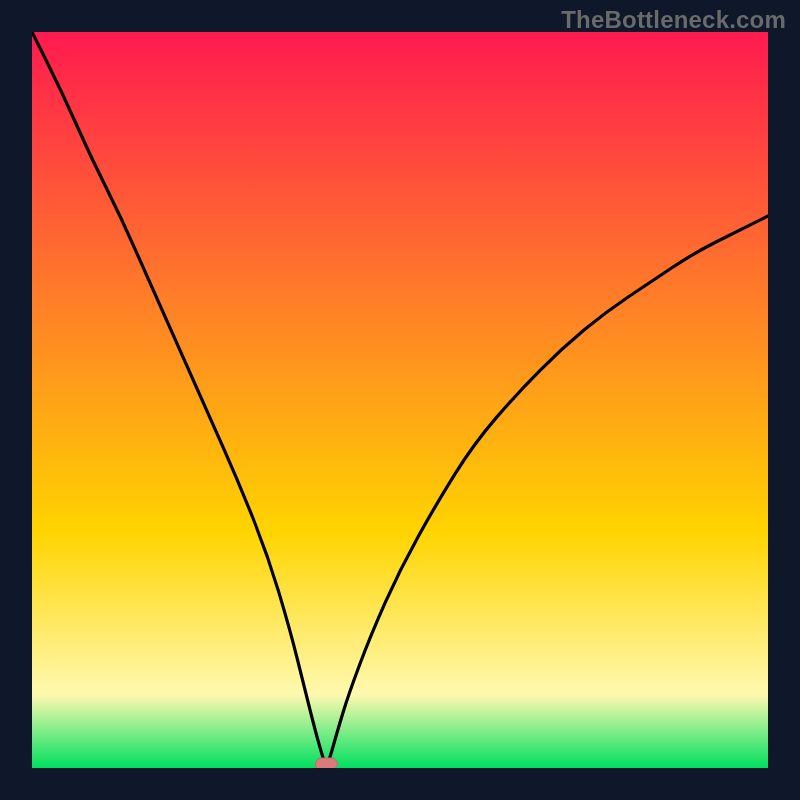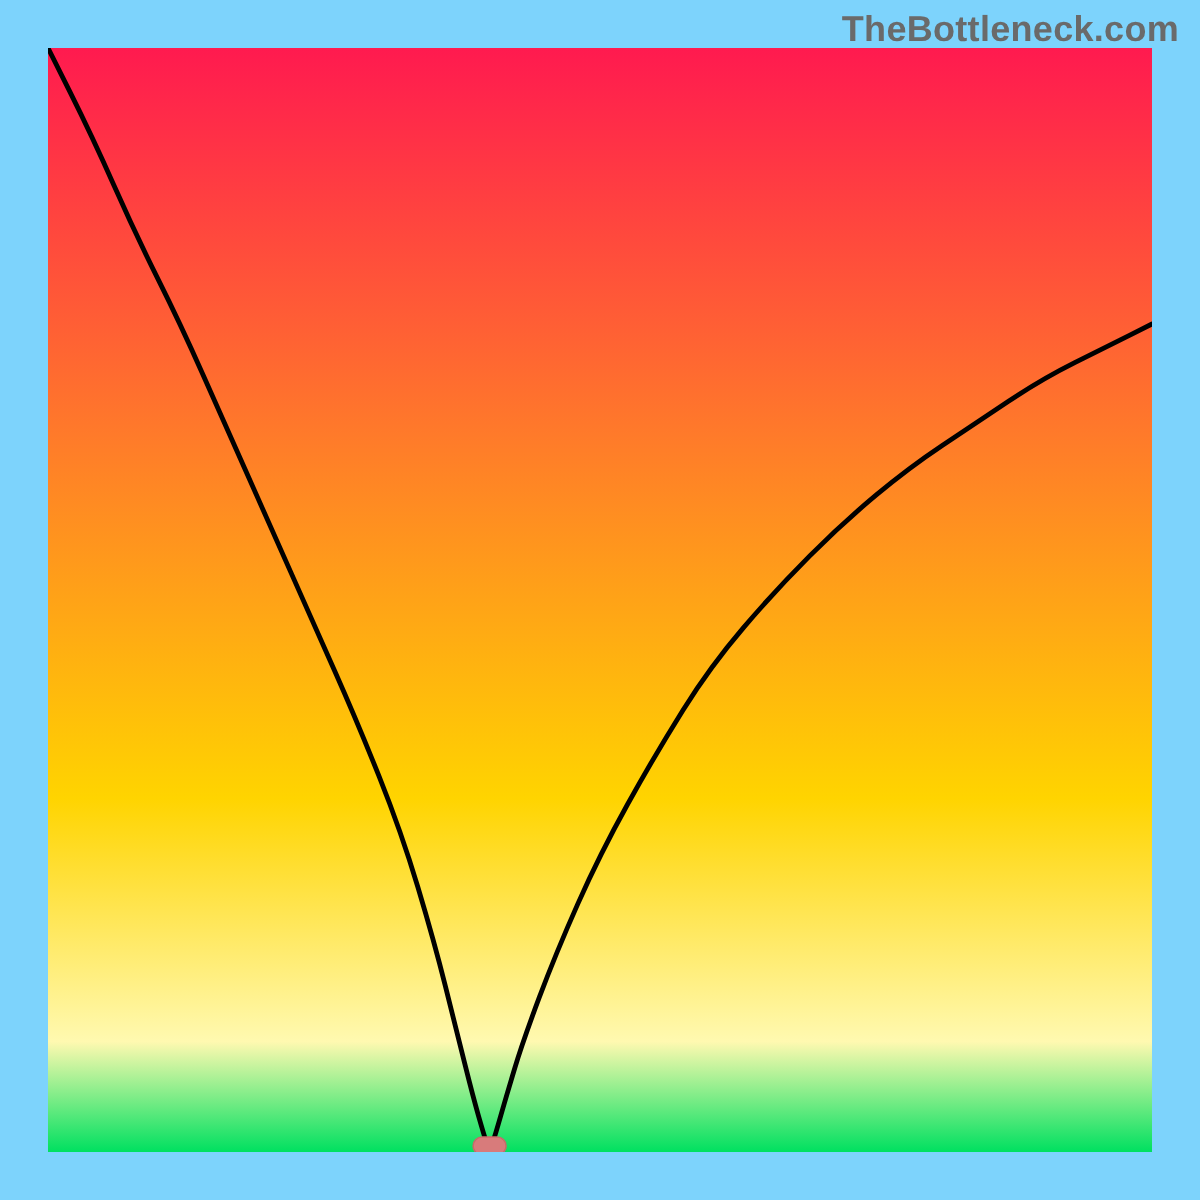--- a/index.html
+++ b/index.html
@@ -8,21 +8,21 @@
     width: 800px;
     height: 800px;
     overflow: hidden;
     background: #000;
     font-family: Arial, Helvetica, sans-serif;
   }
   .frame {
     position: relative;
     width: 800px;
     height: 800px;
-    background: #7dd3fc;
+    background: #0f172a;
   }
   .plot {
     position: absolute;
     box-sizing: border-box;
   }
   .watermark {
     position: absolute;
     top: 6px;
     right: 14px;
     color: #6a6a6a;

